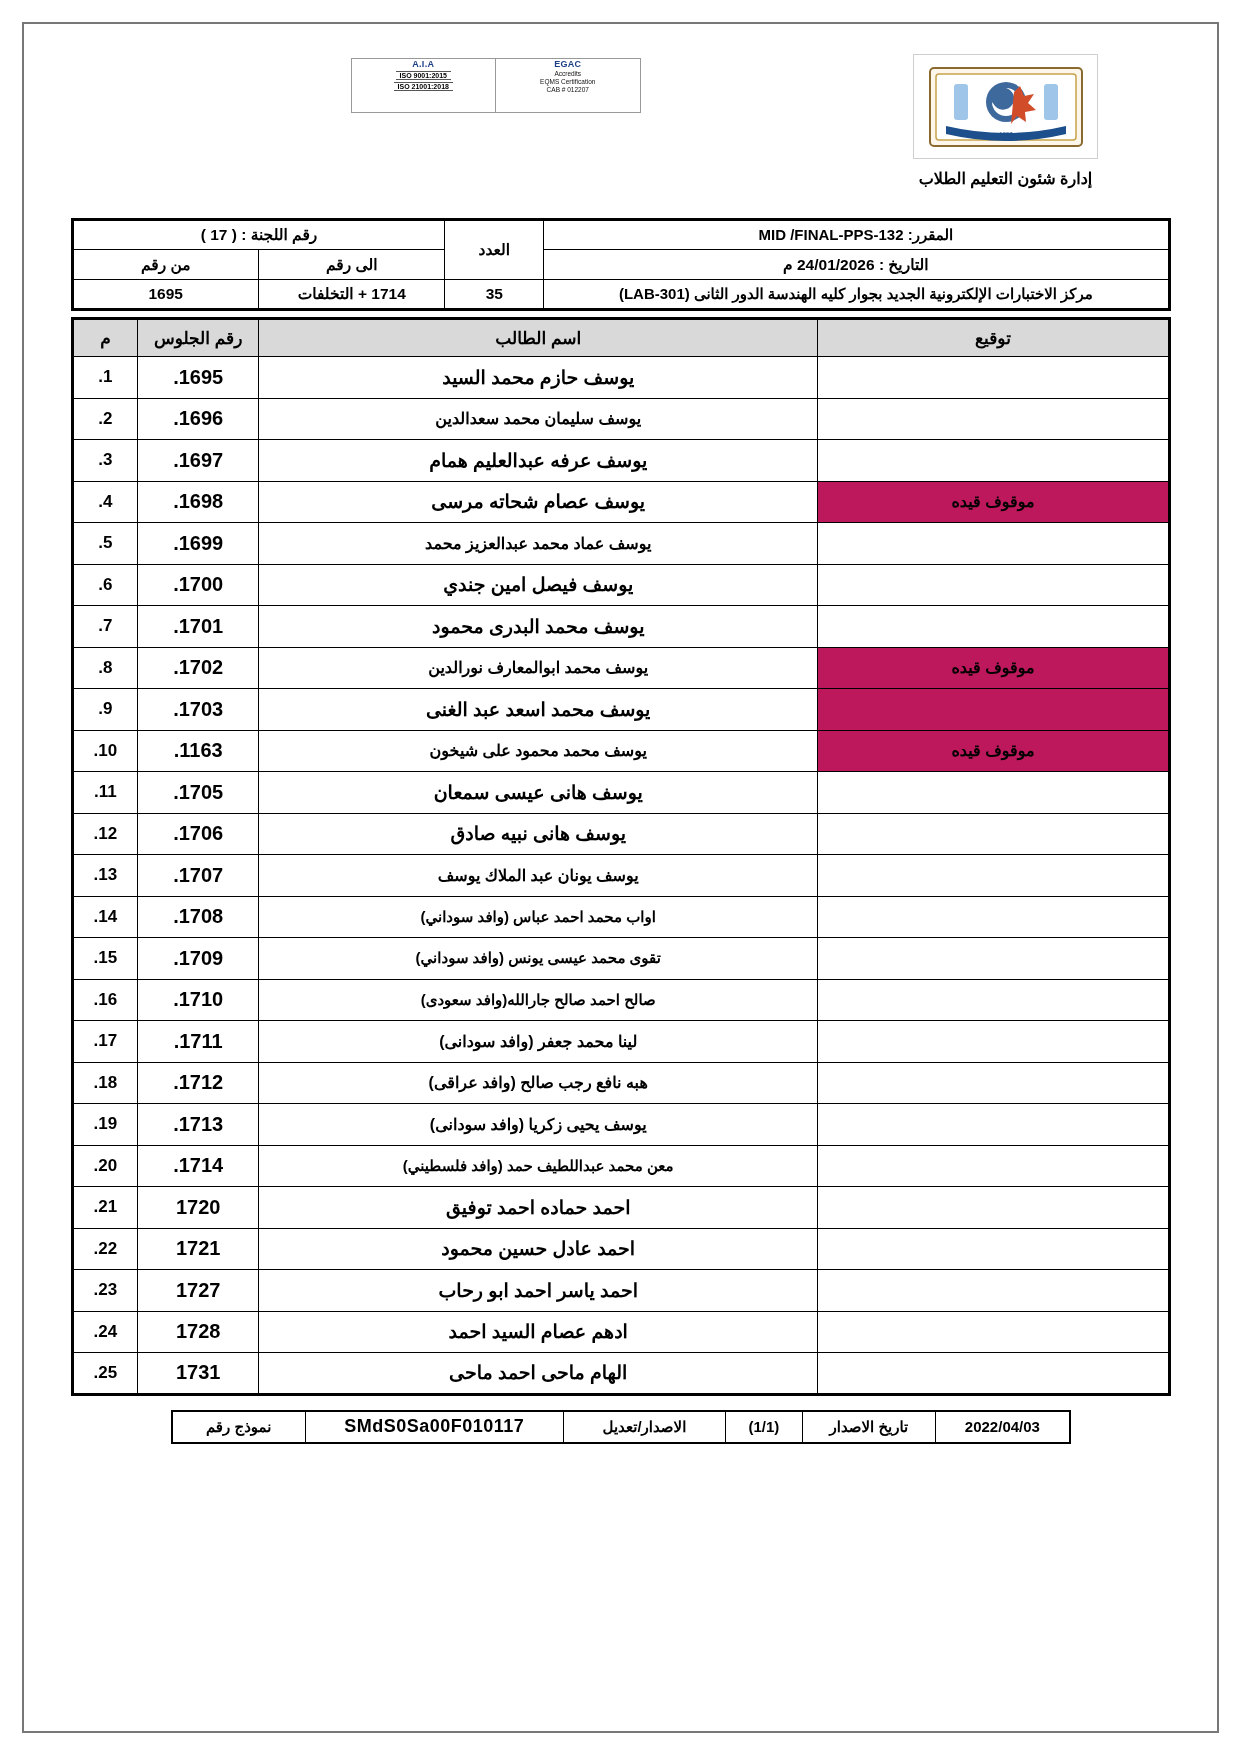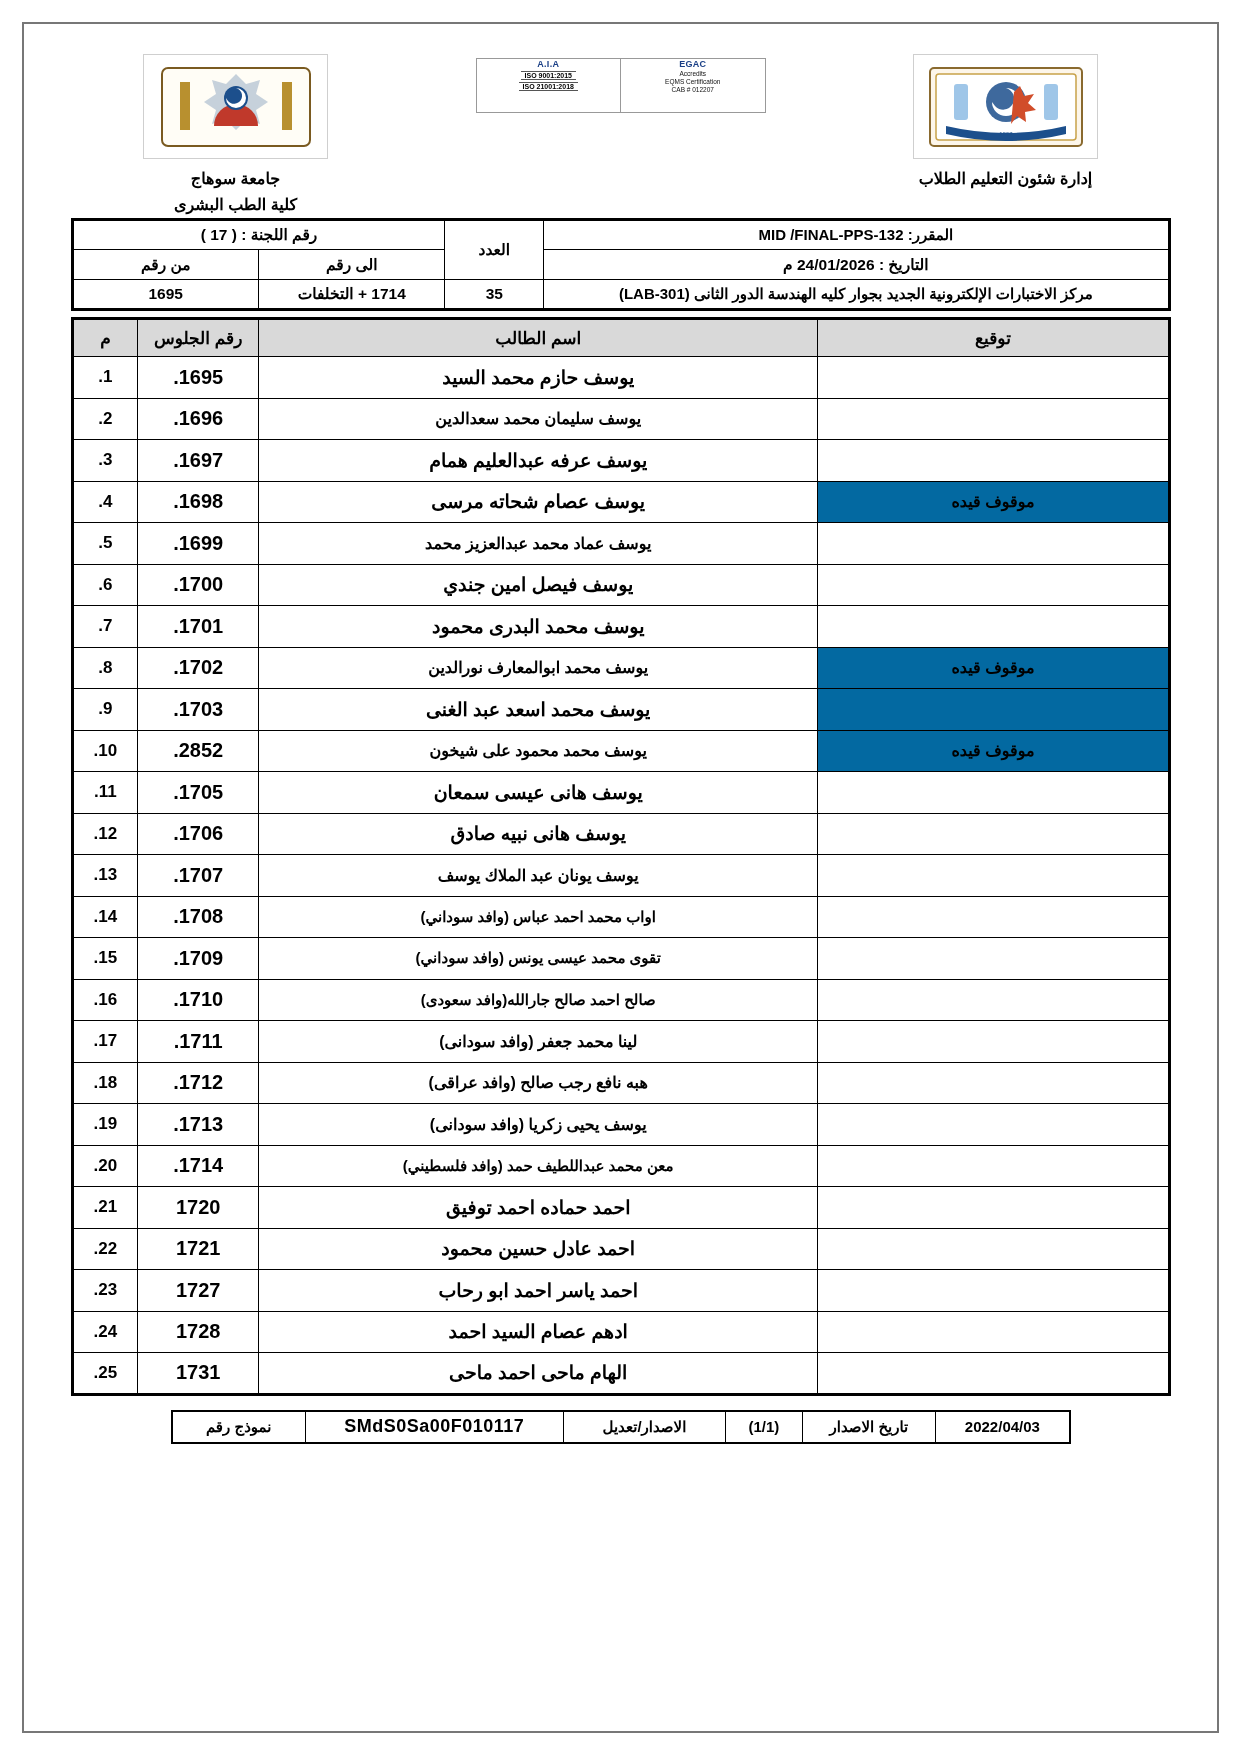--- a/index.html
+++ b/index.html
@@ -176,21 +176,21 @@
   }
   .list-table td.seat {
     font-size: 20px;
   }
   .list-table td.sign {
     background: #fff;
     font-size: 16px;
     font-weight: bold;
   }
   .list-table tr.flag td.sign {
-    background: #0369a1;
+    background: #be185d;
   }
   .list-table td.name.small {
     font-size: 16px;
   }
   .list-table td.name.smaller {
     font-size: 15px;
   }
 
   
   .footer {
@@ -253,35 +253,20 @@
             <div class="accred-sub">CAB # 012207</div>
           </div>
           <div class="accred-half">
             <div class="accred-title">A.I.A</div>
             <div class="accred-iso">ISO 9001:2015</div>
             <div class="accred-iso">ISO 21001:2018</div>
           </div>
         </div>
       </div>
 
-      <div class="header-side">
-        <div class="logo-box">
-          <svg class="logo-left-art" viewBox="0 0 160 86">
-            <rect x="6" y="4" width="148" height="78" rx="6" fill="#fffdf6" stroke="#7a5a20" stroke-width="2"></rect>
-            <path d="M80 10 l10 10 l14 -4 l-4 14 l12 8 l-12 8 l4 14 l-14 -4 l-10 10 l-10 -10 l-14 4 l4 -14 l-12 -8 l12 -8 l-4 -14 l14 4 z" fill="#1c4f8c" opacity="0.25"></path>
-            <path d="M58 62 a22 22 0 1 1 44 0 z" fill="#c0392b"></path>
-            <circle cx="80" cy="34" r="12" fill="#1c4f8c"></circle>
-            <path d="M70 34 a10 10 0 1 0 10 -10 a8 8 0 1 1 -8 13 z" fill="#ffffff"></path>
-            <rect x="24" y="18" width="10" height="48" fill="#b8902f"></rect>
-            <rect x="126" y="18" width="10" height="48" fill="#b8902f"></rect>
-          </svg>
-        </div>
-        <div class="side-caption">جامعة سوهاج</div>
-        <div class="side-caption" style="margin-top:2px">كلية الطب البشرى</div>
-      </div>
     </div>
 
     <table class="meta-table">
       <colgroup>
         <col style="width:57%">
         <col style="width:9%">
         <col style="width:17%">
         <col style="width:17%">
       </colgroup>
       <tbody>
@@ -370,21 +355,21 @@
           </tr>
           <tr class="flag">
             <td class="sign"></td>
             <td class="name">يوسف محمد اسعد عبد الغنى</td>
             <td class="seat">1703.</td>
             <td class="idx">9.</td>
           </tr>
           <tr class="flag">
             <td class="sign">موقوف قيده</td>
             <td class="name small">يوسف محمد محمود على شيخون</td>
-            <td class="seat">2852.</td>
+            <td class="seat">1163.</td>
             <td class="idx">10.</td>
           </tr>
           <tr>
             <td class="sign"></td>
             <td class="name">يوسف هانى عيسى سمعان</td>
             <td class="seat">1705.</td>
             <td class="idx">11.</td>
           </tr>
           <tr>
             <td class="sign"></td>

